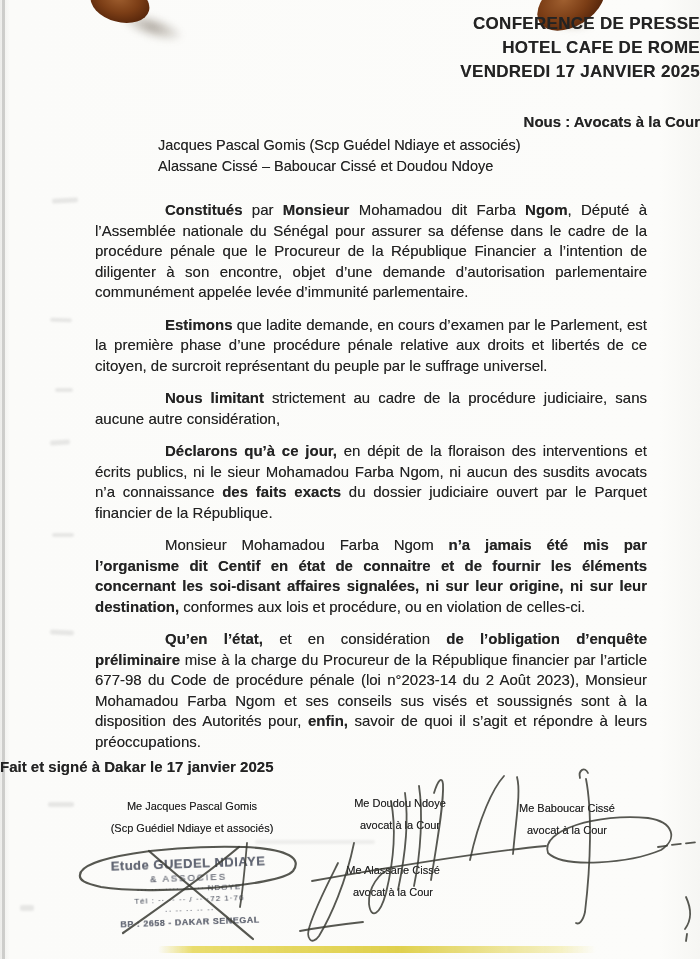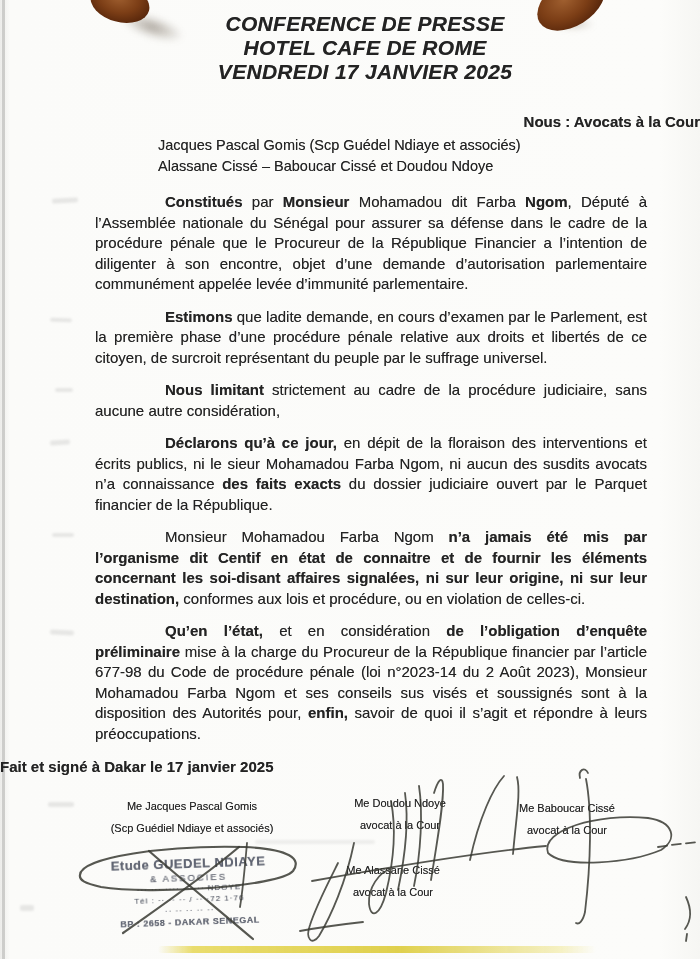--- a/index.html
+++ b/index.html
@@ -7,30 +7,30 @@
     position:relative; width:700px; height:959px; margin:0 auto;
     background:linear-gradient(90deg,#ececea 0px,#fbfbf9 10px,#fcfcfa 660px,#f6f6f3 700px);
     overflow:hidden;
     font-family:"Liberation Sans", sans-serif;
     color:#232323;
     text-shadow:0 0 .4px rgba(40,40,40,.55);
   }
   .edge-line { position:absolute; left:2px; top:0; width:3px; height:100%; background:#c7c7c4; opacity:.85; }
 
   
-  .titles { position:absolute; top:12px; left:30px; width:670px; text-align:center;
-            font-weight:bold; font-size:21px; line-height:24px; letter-spacing:.3px;font-style:italic; }
+  .titles { position:absolute; top:12px; left:30px; width:670px; text-align:right;
+            font-weight:bold; font-size:17px; line-height:24px; letter-spacing:.3px; }
 
   
   .intro { position:absolute; top:113px; left:0; width:100%; font-size:14.5px; }
   .intro-heading { text-align:right; padding-left:55px; font-weight:bold; font-size:15px; }
   .intro-names { margin:5px 0 0 158px; line-height:21px; }
 
   
-  .body-text { position:absolute; left:95px; top:192px; width:552px;
+  .body-text { position:absolute; left:95px; top:200px; width:552px;
                text-align:justify; font-size:15px; line-height:20.5px; }
   .body-text p { margin:0 0 12px 0; text-indent:70px; }
   .b { font-weight:bold; }
 
   .closing { position:absolute; top:758px; left:0; width:100%; text-align:left;
              font-weight:bold; font-size:15px; }
 
   
   .sig-block { position:absolute; text-align:center; font-size:11px; line-height:22px; }
   .sig-gomis    { left:72px;  top:795px; width:240px; }

